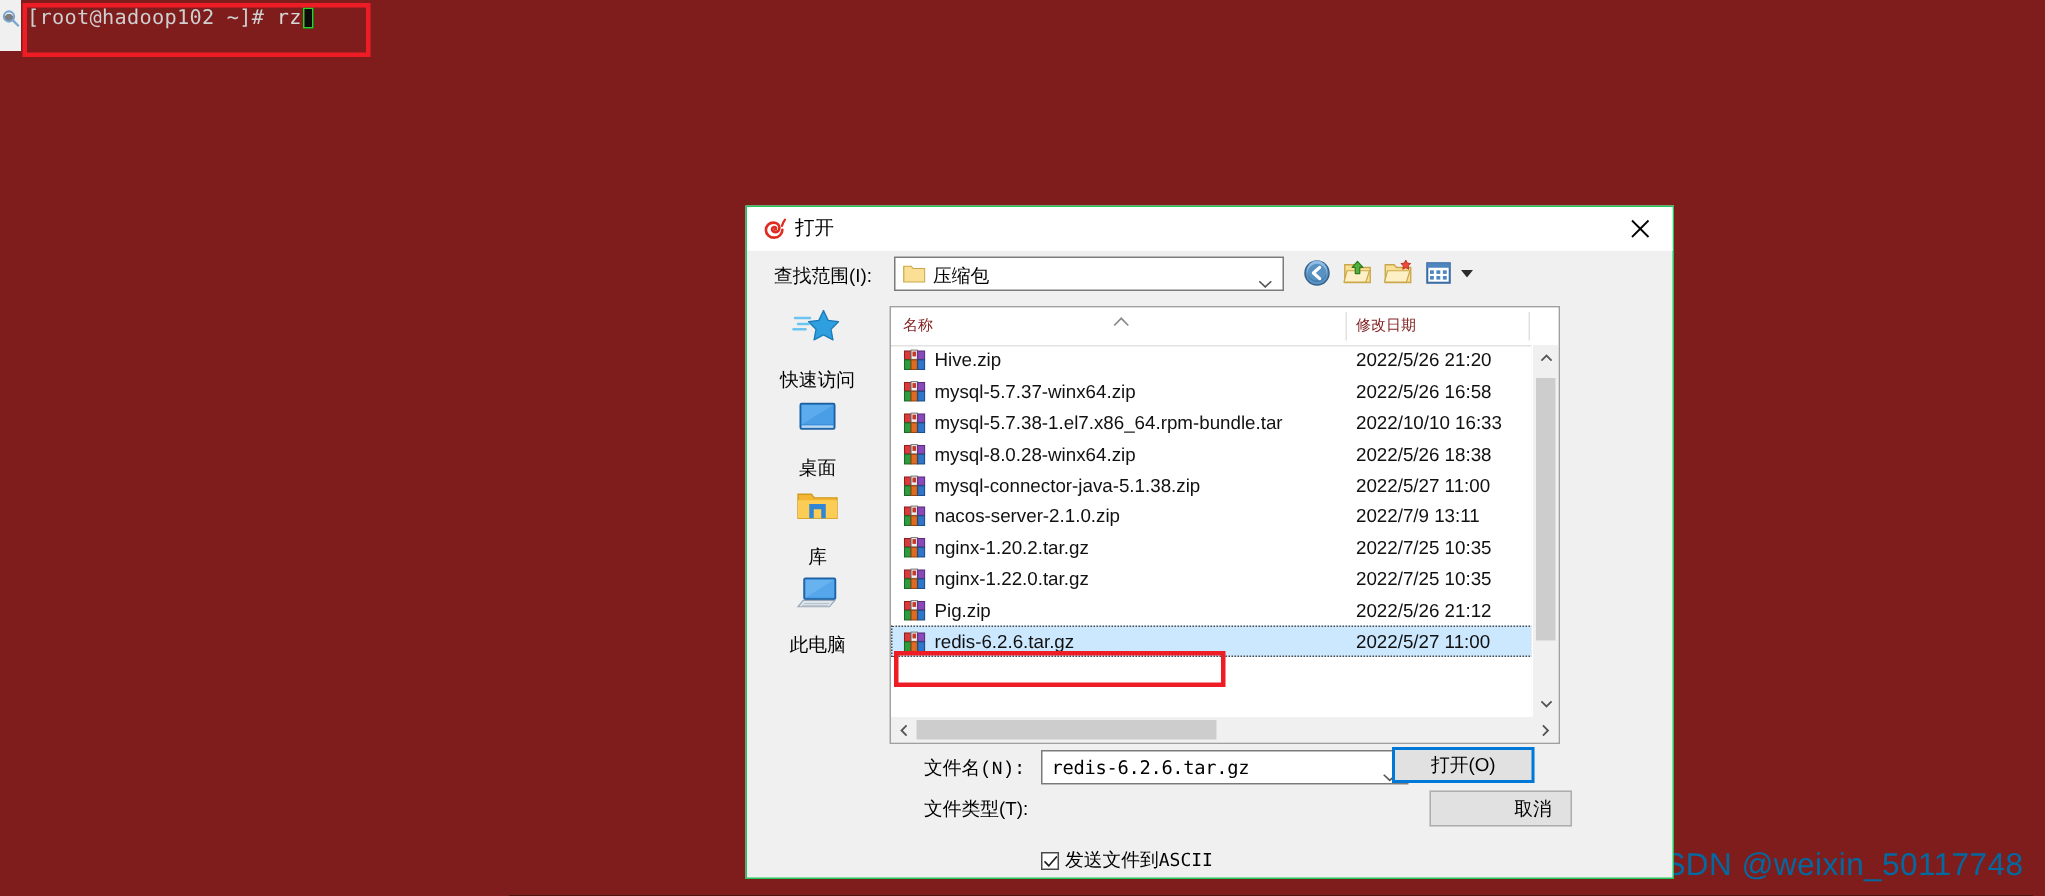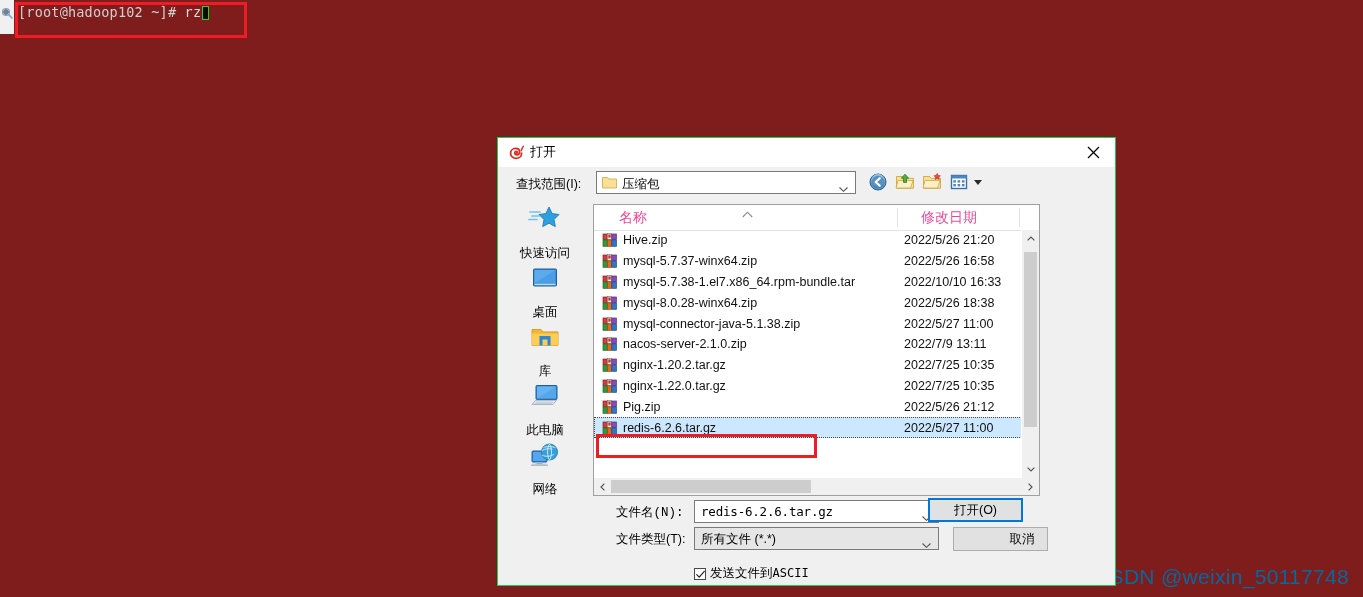--- a/index.html
+++ b/index.html
@@ -125,21 +125,21 @@
     position:absolute;left:95px;top:66px;width:447px;height:292px;
     background:#fff;border:1px solid #a0a0a0;box-sizing:border-box;
     overflow:hidden;
   }
   #list-head{
     position:absolute;left:0;top:0;right:0;height:25px;background:#fff;
     border-bottom:1px solid #e2e2e2;
   }
   .hcell{
     position:absolute;top:0;height:25px;line-height:25px;
-    font-size:14px;color:#ec4899;cursor:default;margin-left:17px;
+    font-size:10px;color:#7f1d1d;cursor:default;
   }
   #h-name{left:8px;}
   #h-date{left:310px;}
   #h-divider{position:absolute;left:303px;top:3px;width:1px;height:19px;background:#e2e2e2;}
   #h-divider2{position:absolute;left:425px;top:3px;width:1px;height:19px;background:#e2e2e2;}
   #sort-chevron{position:absolute;left:148px;top:2px;width:11px;height:7px;}
 
   #rows{
     position:absolute;left:0;top:25px;right:17px;bottom:17px;
     overflow:hidden;
@@ -364,34 +364,20 @@
           <path d="M4 22.5h21l3.5-4.2H7.5z" fill="#dfe7ee" stroke="#9aa8b5" stroke-width="0.8"></path>
           <g stroke="#b6c2cd" stroke-width="0.7">
             <line x1="8" y1="20.3" x2="25" y2="20.3"></line>
               <line x1="6.5" y1="21.6" x2="24" y2="21.6"></line>
           </g>
         </svg>
       </div>
       <div class="plabel">此电脑</div>
     </div>
 
-    <div class="place">
-      <div class="pic">
-        <svg width="34" height="30" viewBox="0 0 34 30">
-          <rect x="4" y="10" width="15" height="11" rx="1" fill="#2f86d6" stroke="#1f5f9d" stroke-width="1"></rect>
-          <path d="M5 11h13v9H5z" fill="#55a6ea"></path>
-          <path d="M8.5 21h6v2.5h-6z" fill="#9fb4c6"></path>
-          <path d="M3 24.5h17l-1.5-1.3H4.5z" fill="#dfe7ee" stroke="#9aa8b5" stroke-width="0.7"></path>
-          <circle cx="21.5" cy="11" r="8" fill="#3aa0d8" stroke="#2a7cae" stroke-width="0.9"></circle>
-          <path d="M13.8 9.5c3-1.6 7-2.3 10.4-1.3M14.2 14.2c3.6 1.8 8.6 1.3 11.6-.9M21.5 3.1c-2.6 2.8-2.6 13 0 15.9M21.5 3.1c2.6 2.8 2.6 13 0 15.9" fill="none" stroke="#d8eefb" stroke-width="0.9"></path>
-          <path d="M15.5 6.5c2-1.0 9-1.4 12 .3" fill="none" stroke="#eaf6ff" stroke-width="0.8"></path>
-        </svg>
-      </div>
-      <div class="plabel">网络</div>
-    </div>
   </div>
 
   <div id="listbox">
 
     <div id="list-head">
       <div class="hcell" id="h-name">名称</div>
       <div id="h-divider"></div>
       <div class="hcell" id="h-date">修改日期</div>
       <div id="h-divider2"></div>
       <div id="sort-chevron">
@@ -567,28 +553,20 @@
   <div class="frow-combo" id="fname-combo">
     <div id="fname-value">redis-6.2.6.tar.gz</div>
     <div class="combo-arrow">
       <svg width="9" height="5" viewBox="0 0 9 5">
           <path d="M0.5 0.5L4.5 4.3L8.5 0.5" fill="none" stroke="#555" stroke-width="1.1"></path>
         </svg>
     </div>
   </div>
 
   <div class="frow-label" id="ftype-lbl">文件类型(T):</div>
-  <div class="frow-combo" id="ftype-combo">
-    <div id="ftype-value">所有文件 (*.*)</div>
-    <div class="combo-arrow">
-      <svg width="9" height="5" viewBox="0 0 9 5">
-          <path d="M0.5 0.5L4.5 4.3L8.5 0.5" fill="none" stroke="#555" stroke-width="1.1"></path>
-        </svg>
-    </div>
-  </div>
 
   <div class="dlg-btn" id="open-btn">打开(O)</div>
   <div class="dlg-btn" id="cancel-btn">取消</div>
 
   <div id="ascii-wrap">
     <div id="ascii-box">
       <svg width="9" height="9" viewBox="0 0 9 9">
         <path d="M0.7 4.6L3.2 7.2L8.3 1.3" fill="none" stroke="#202020" stroke-width="1.15" stroke-linecap="round" stroke-linejoin="round"></path>
       </svg>
     </div>

